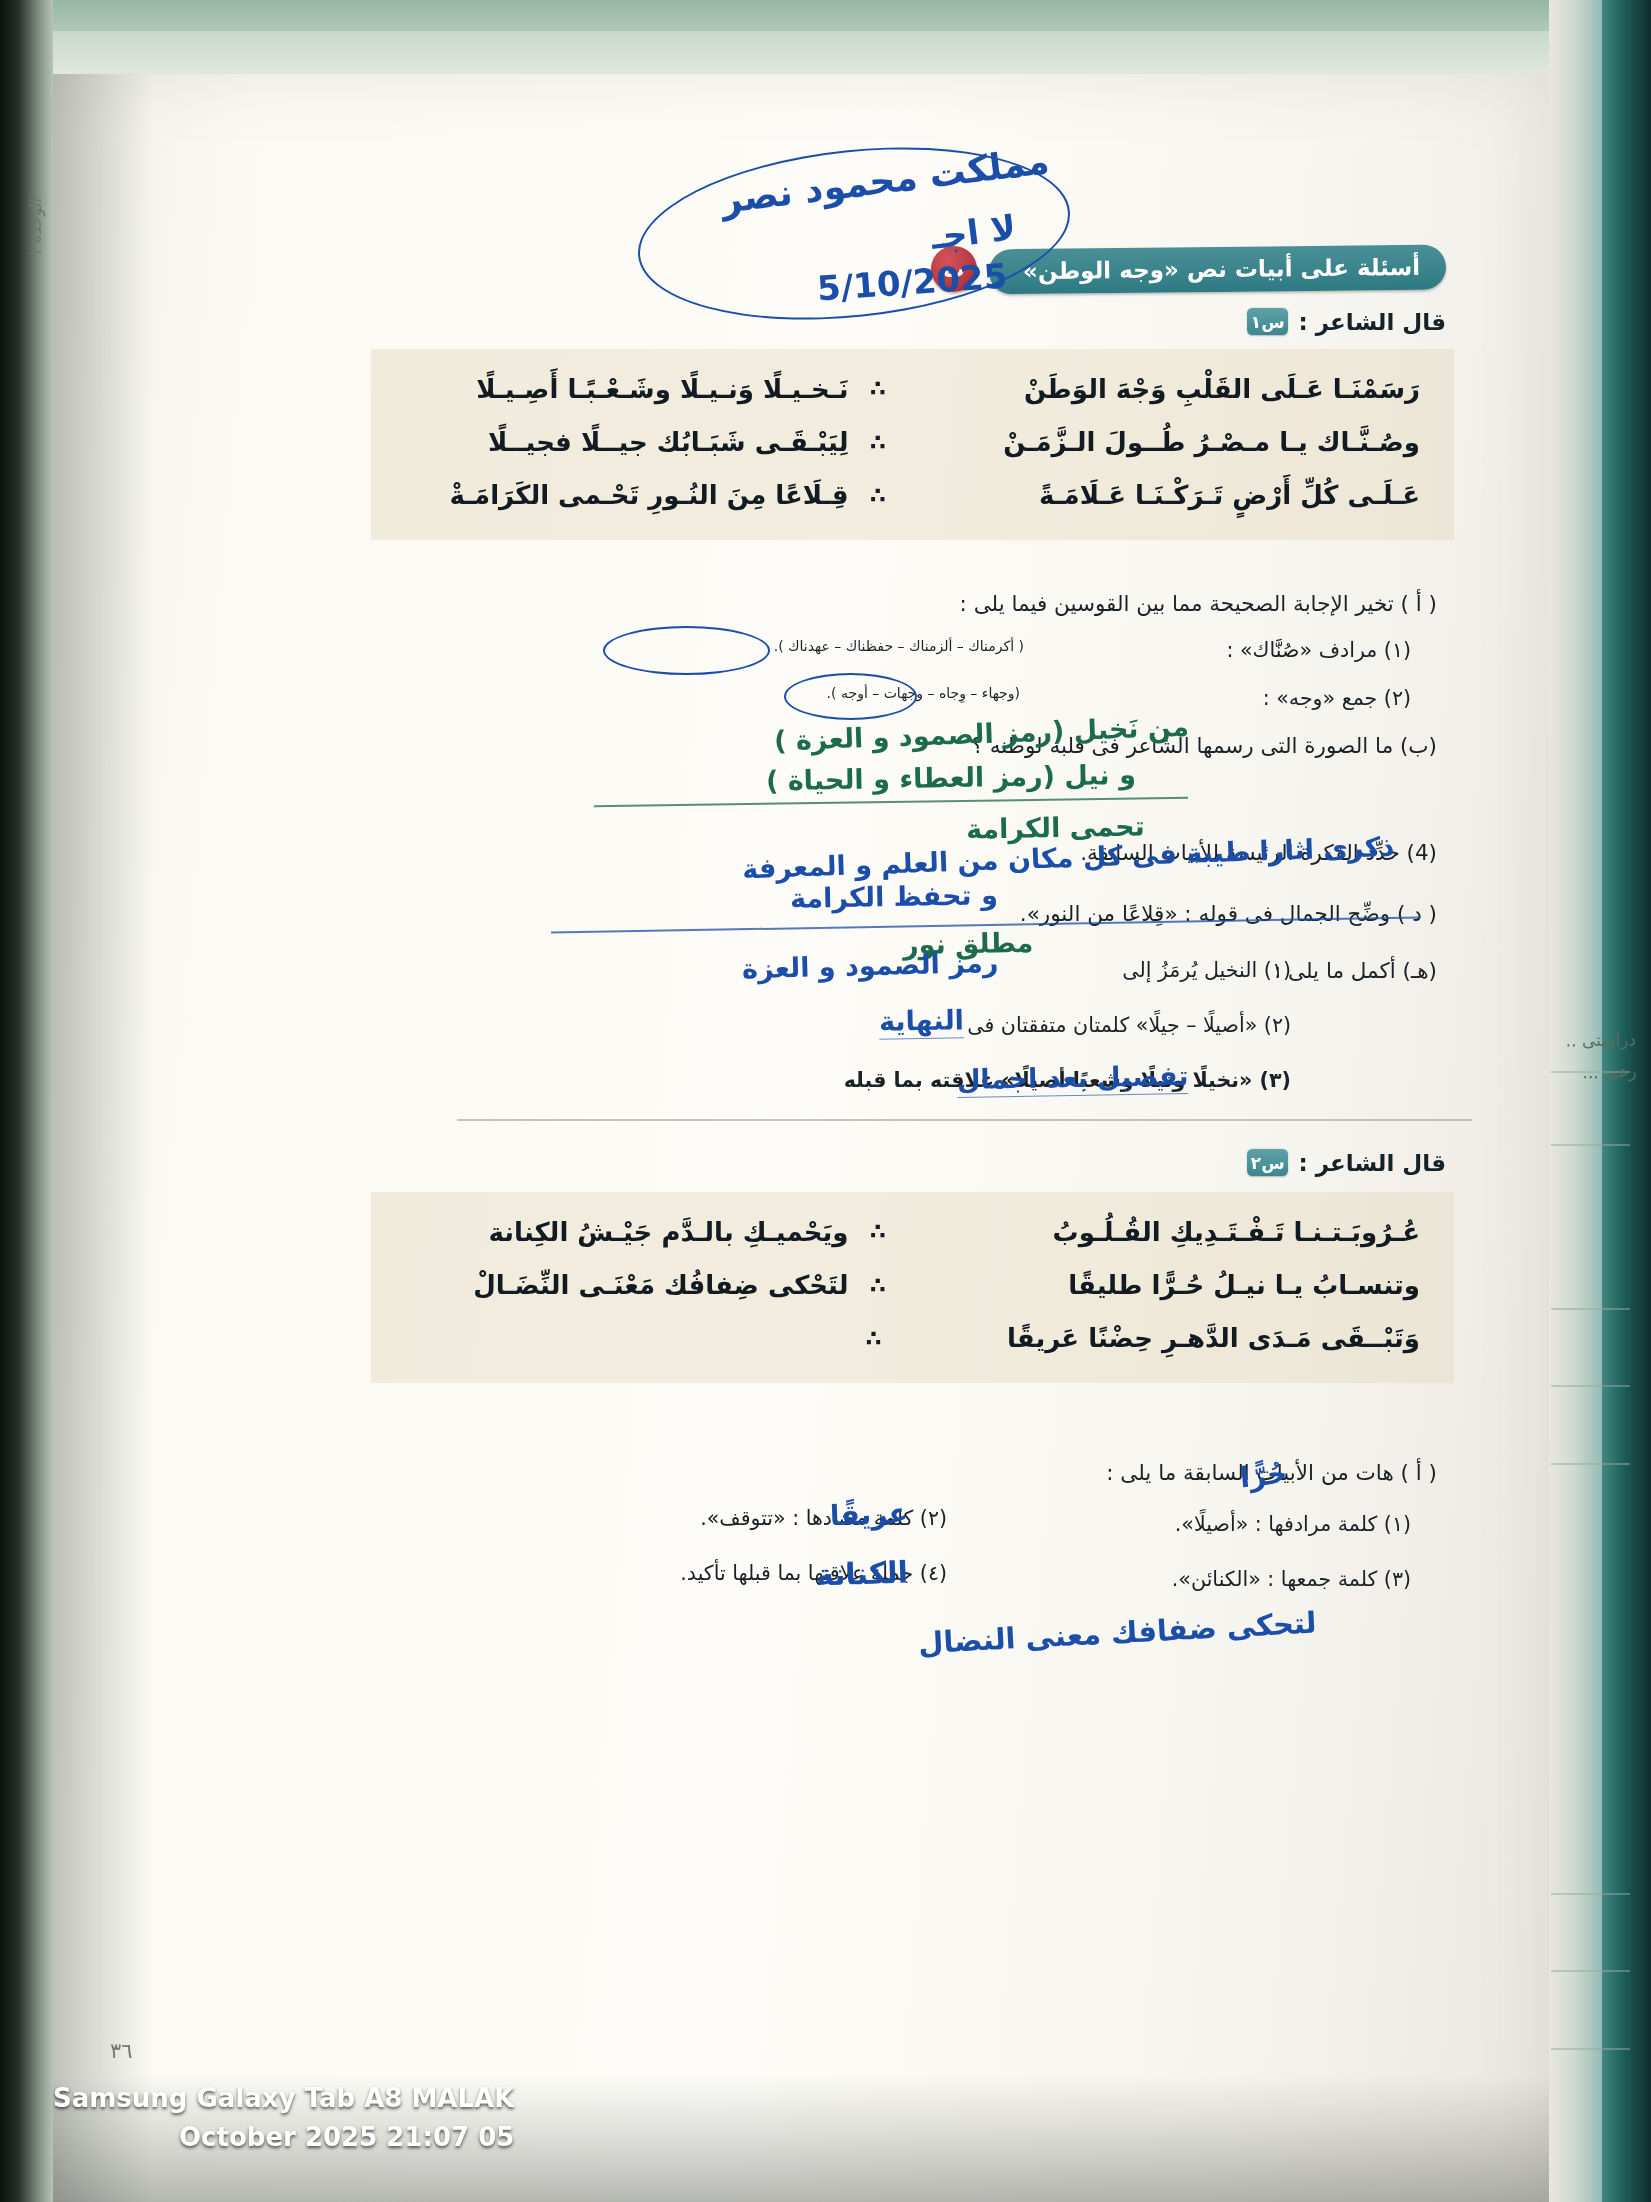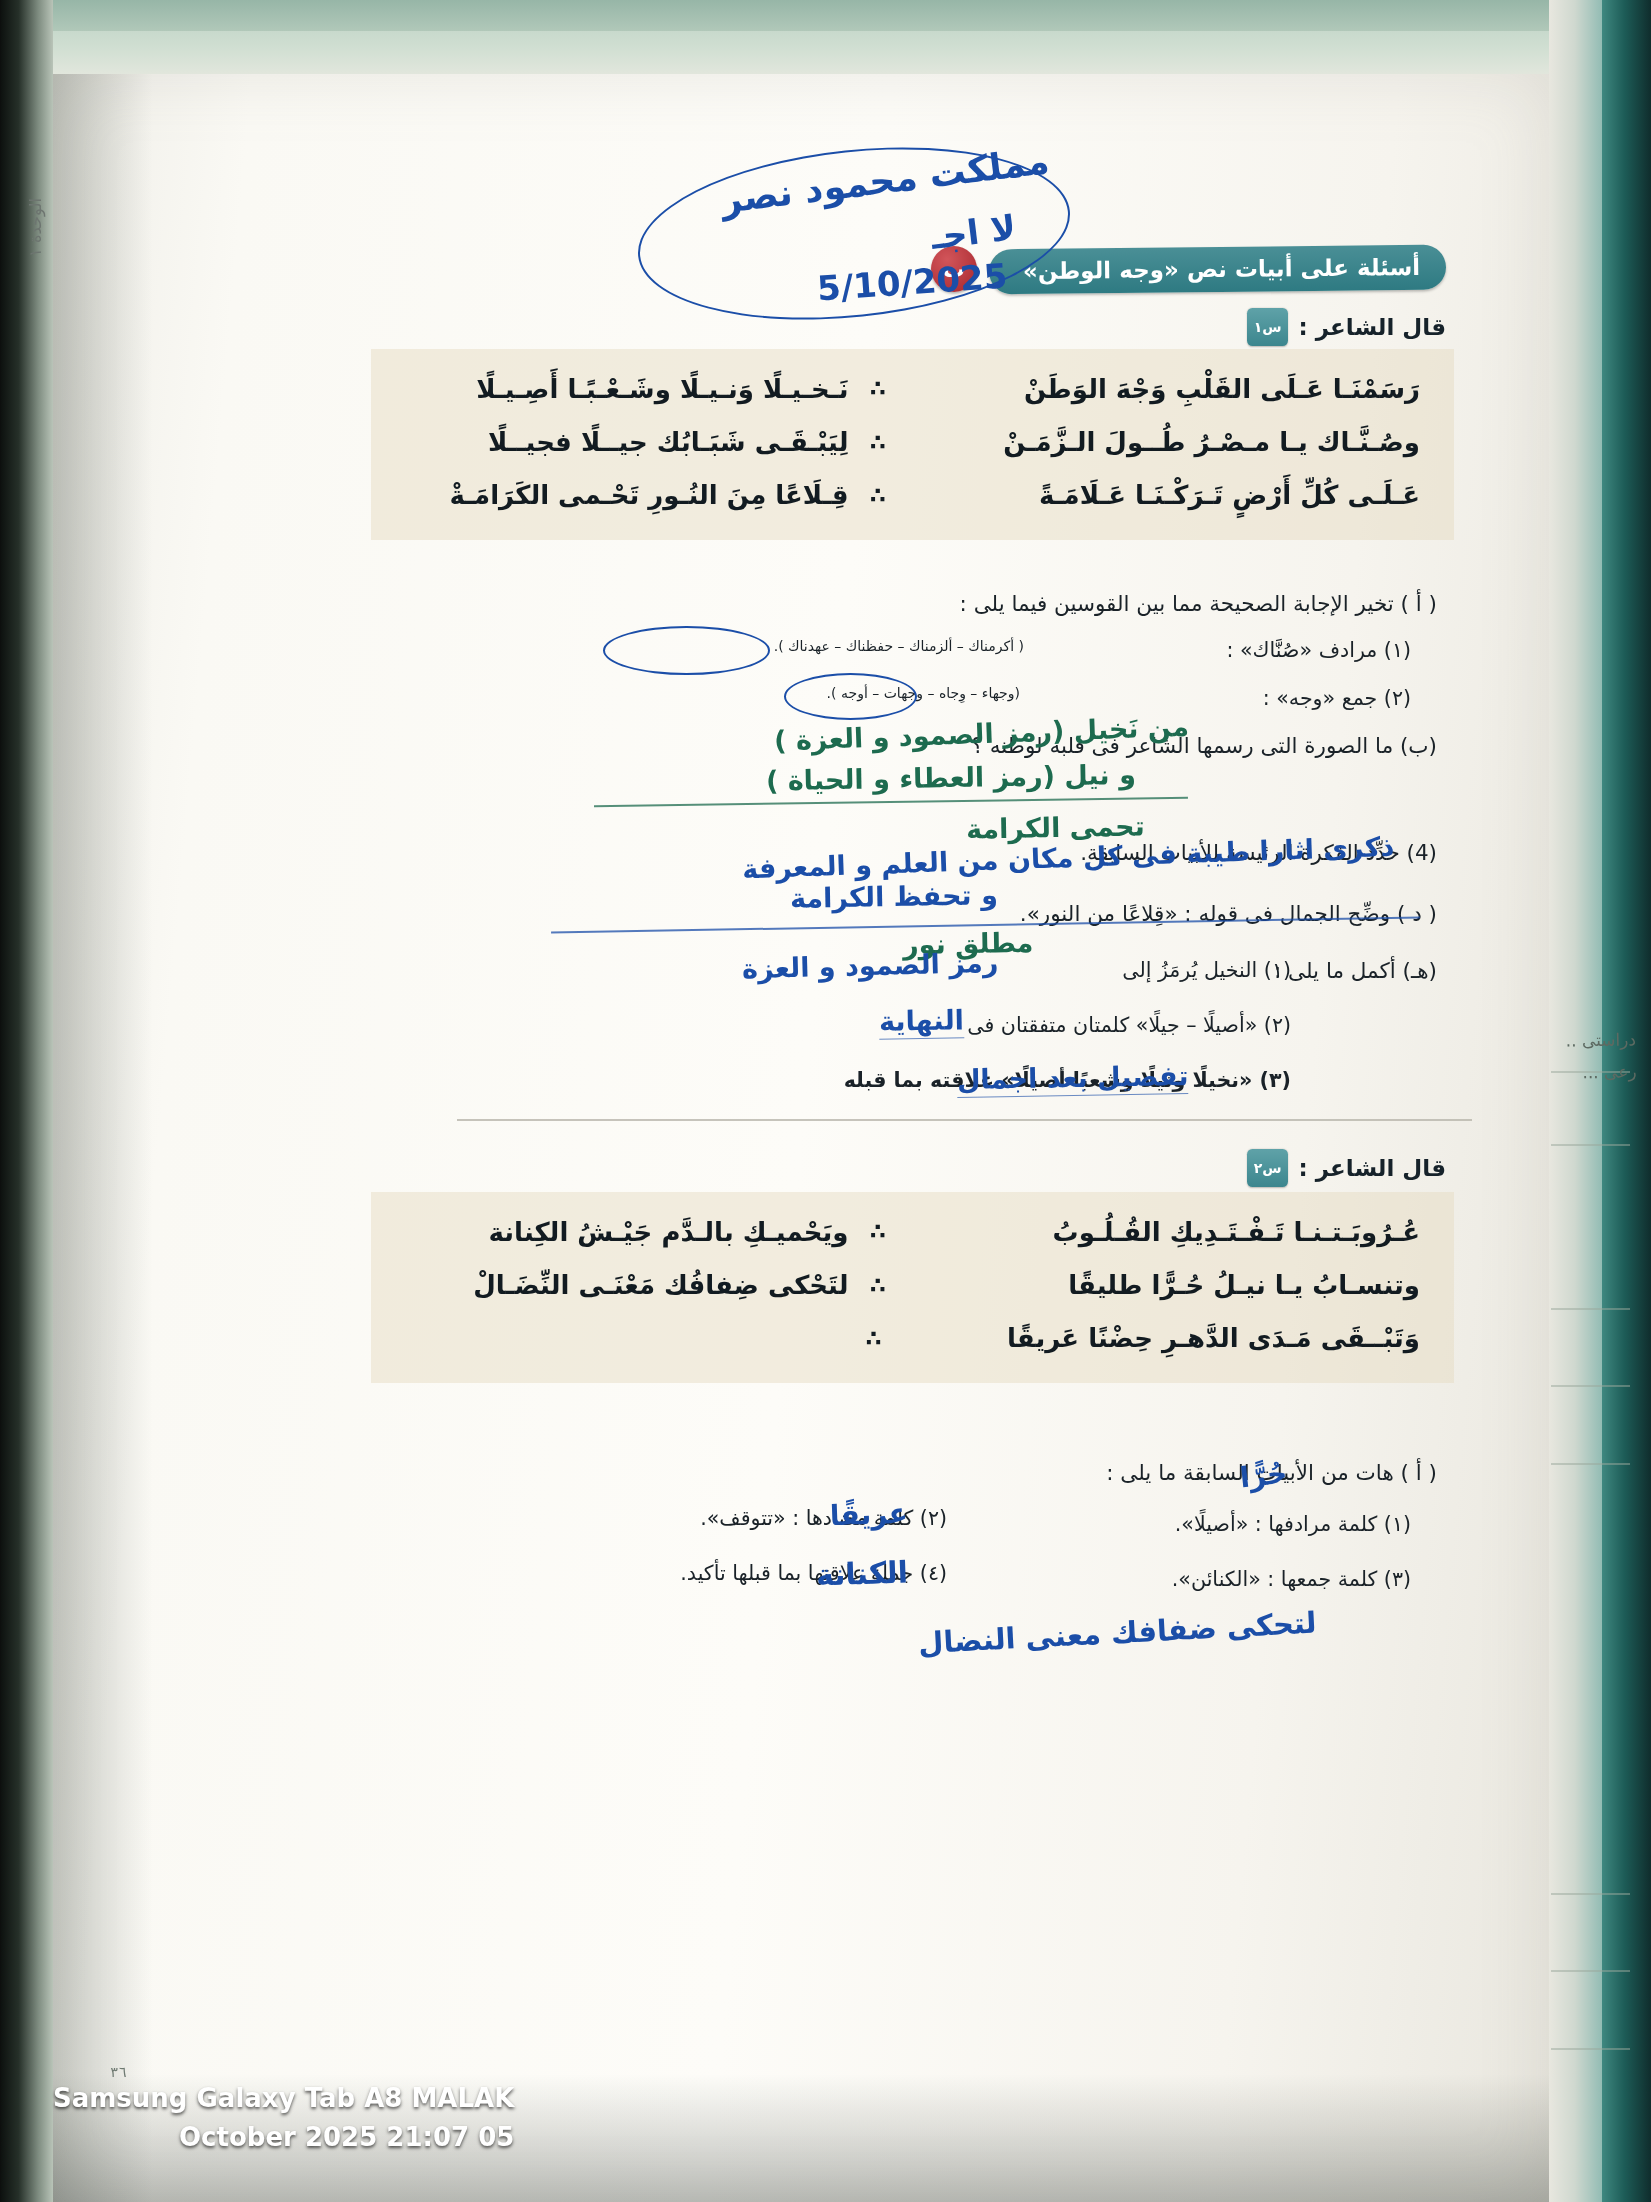--- a/index.html
+++ b/index.html
@@ -87,23 +87,23 @@
     background:radial-gradient(circle at 35% 30%,#d2555a,#a5252c);
     color:#fff;display:flex;align-items:center;justify-content:center;
     font-size:22.4px;font-weight:bold;box-shadow:0 1.7px 2.6px rgba(0,0,0,.3);
   }
 
   .q-head{
     position:absolute;display:flex;align-items:center;gap:10.3px;
     font-size:23px;font-weight:bold;color:#16222a;
   }
   .q-chip{
-    width:41px;height:38px;border-radius:5.2px;
+    width:41px;height:27px;border-radius:5.2px;
     background:linear-gradient(180deg,#5fa2a8,#3c868e);
-    color:#fff;font-size:14px;font-weight:bold;
+    color:#fff;font-size:17px;font-weight:bold;
     display:flex;align-items:center;justify-content:center;
     box-shadow:0 0.9px 1.7px rgba(0,0,0,.25);
   }
 
   .verse-box{
     position:absolute;background:rgba(228,218,190,.45);
     padding:13.8px 34px 17px 34px;
   }
   .verse-line{
     display:flex;justify-content:flex-start;align-items:center;
@@ -142,21 +142,21 @@
   }
 
   
   .wm{
     position:absolute;left:53px;bottom:46px;color:#fff;
     font-size:26px;font-weight:bold;line-height:1.5;
     text-shadow:0 1.7px 3.4px rgba(0,0,0,.65);
   }
   .wm .t2{font-weight:bold;}
   .pagenum{
-    position:absolute;left:60px;bottom:122px;font-size:14px;color:#6f7a72;font-family:Liberation Mono, monospace;
+    position:absolute;left:60px;bottom:140px;font-size:21px;color:#6f7a72;
   }
 </style>
 </head>
 <body>
 
 <div class="photo">
 
   <div class="top-band"></div>
   <div class="top-band-2"></div>
   <div class="edge-right"></div>

